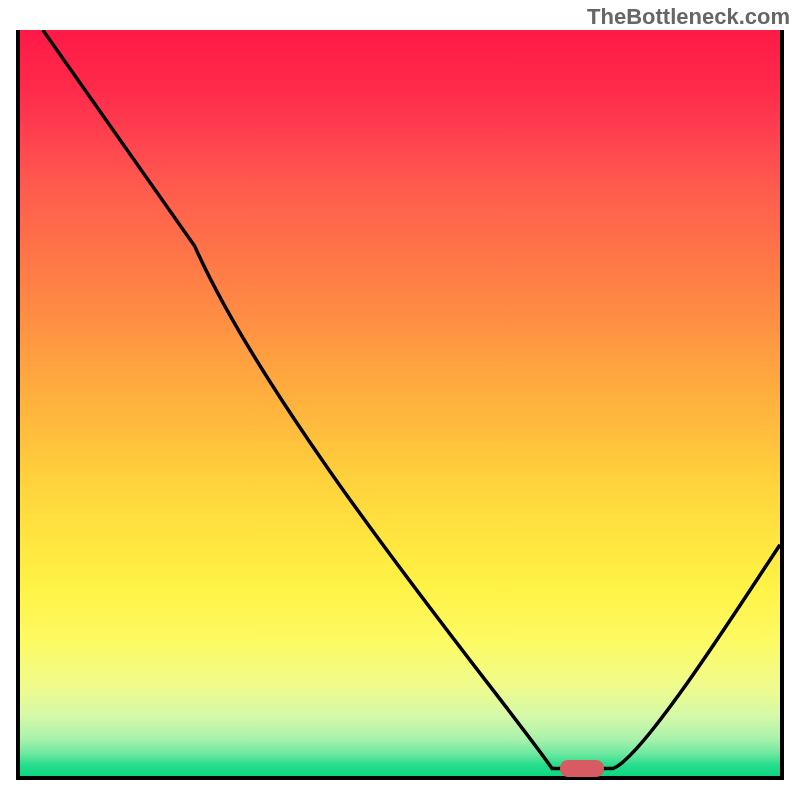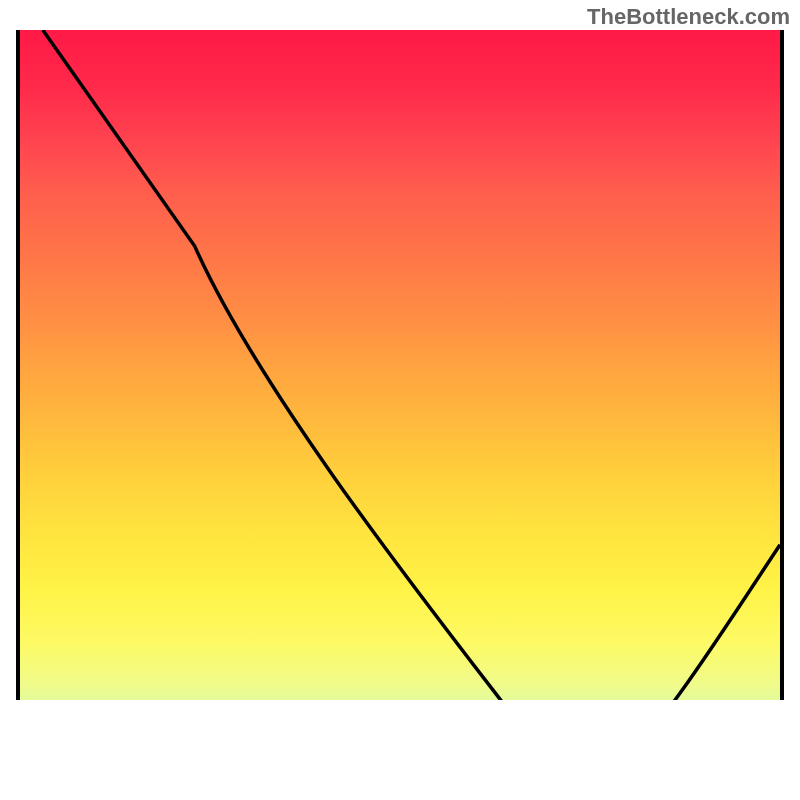--- a/index.html
+++ b/index.html
@@ -3,21 +3,21 @@
 <meta charset="utf-8">
 <style>
   body {
     margin: 0;
     padding: 0;
     background: #ffffff;
     font-family: Arial, sans-serif;
   }
   .container {
     width: 800px;
-    height: 700px;
+    height: 800px;
     position: relative;
   }
   .watermark {
     position: absolute;
     top: 4px;
     right: 10px;
     font-size: 22px;
     font-weight: 600;
     color: #666666;
     z-index: 10;

